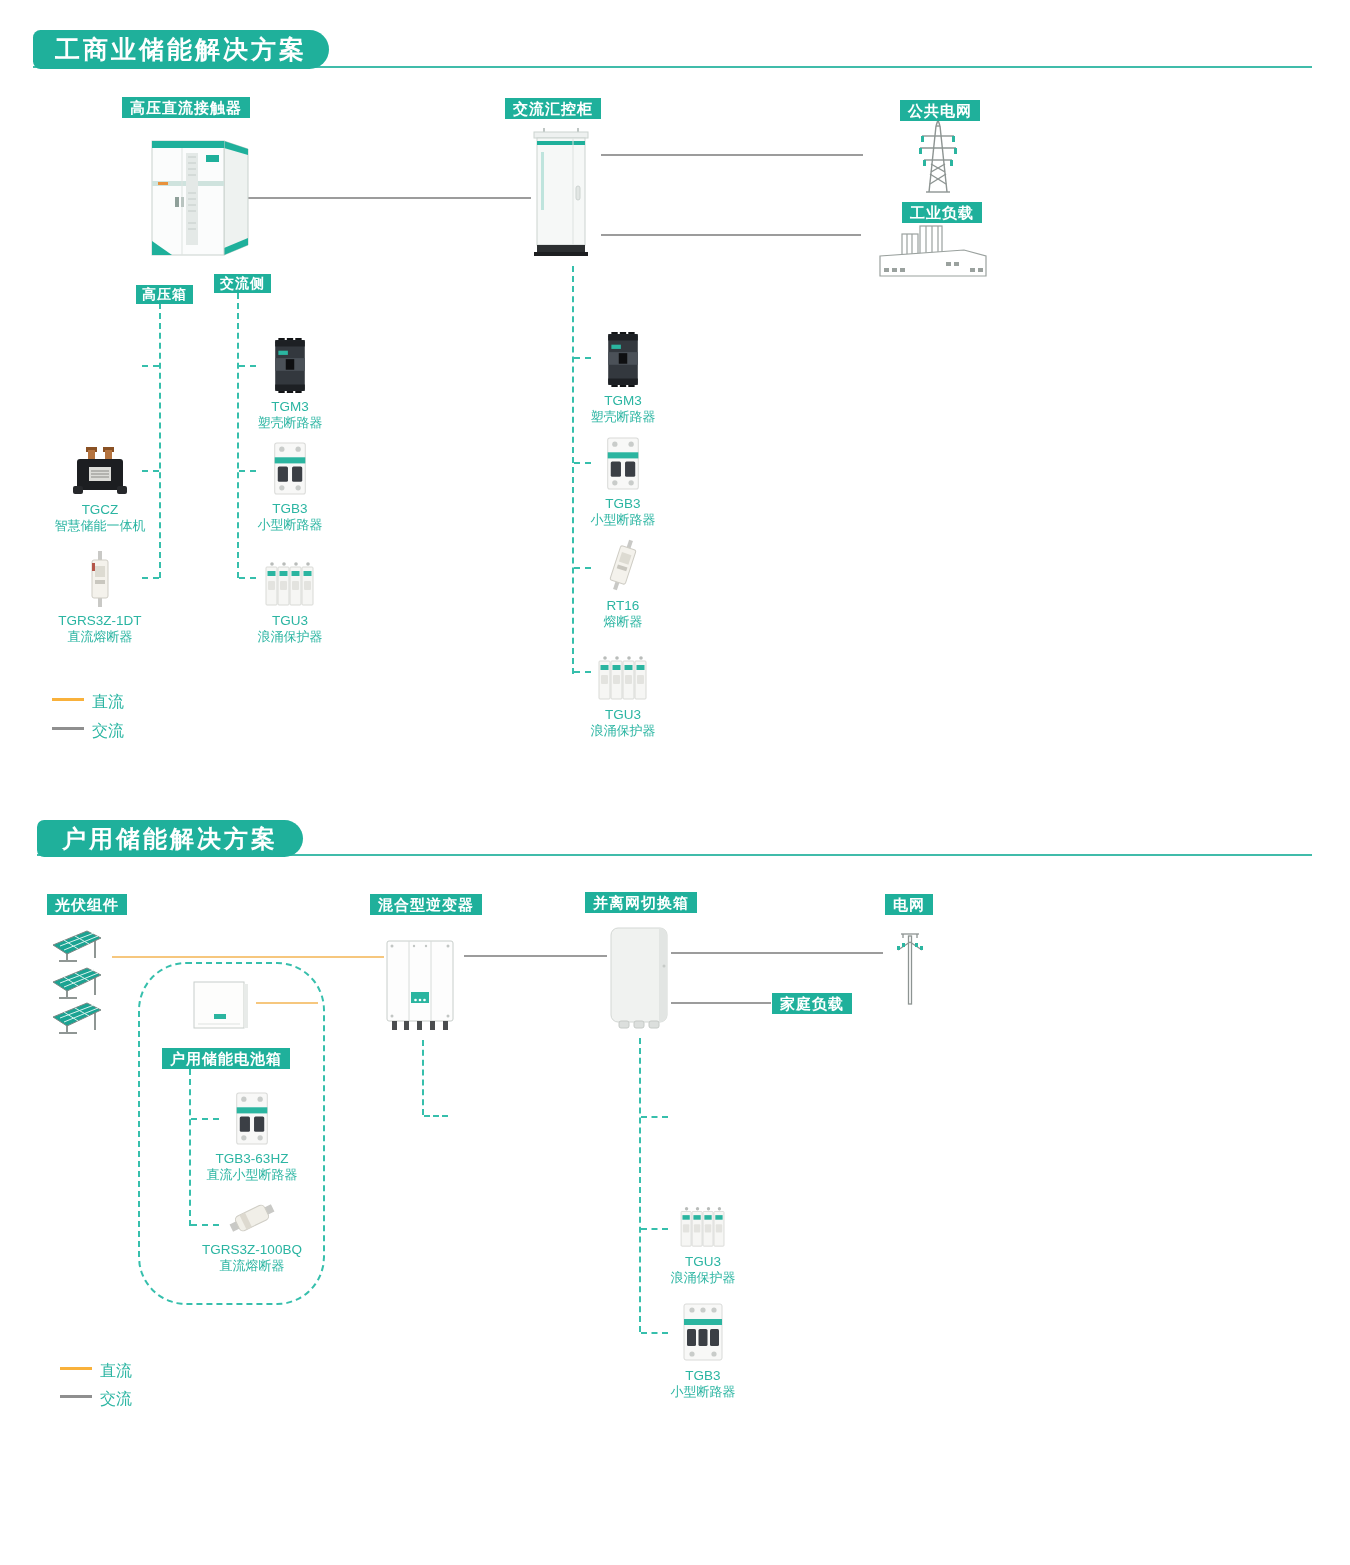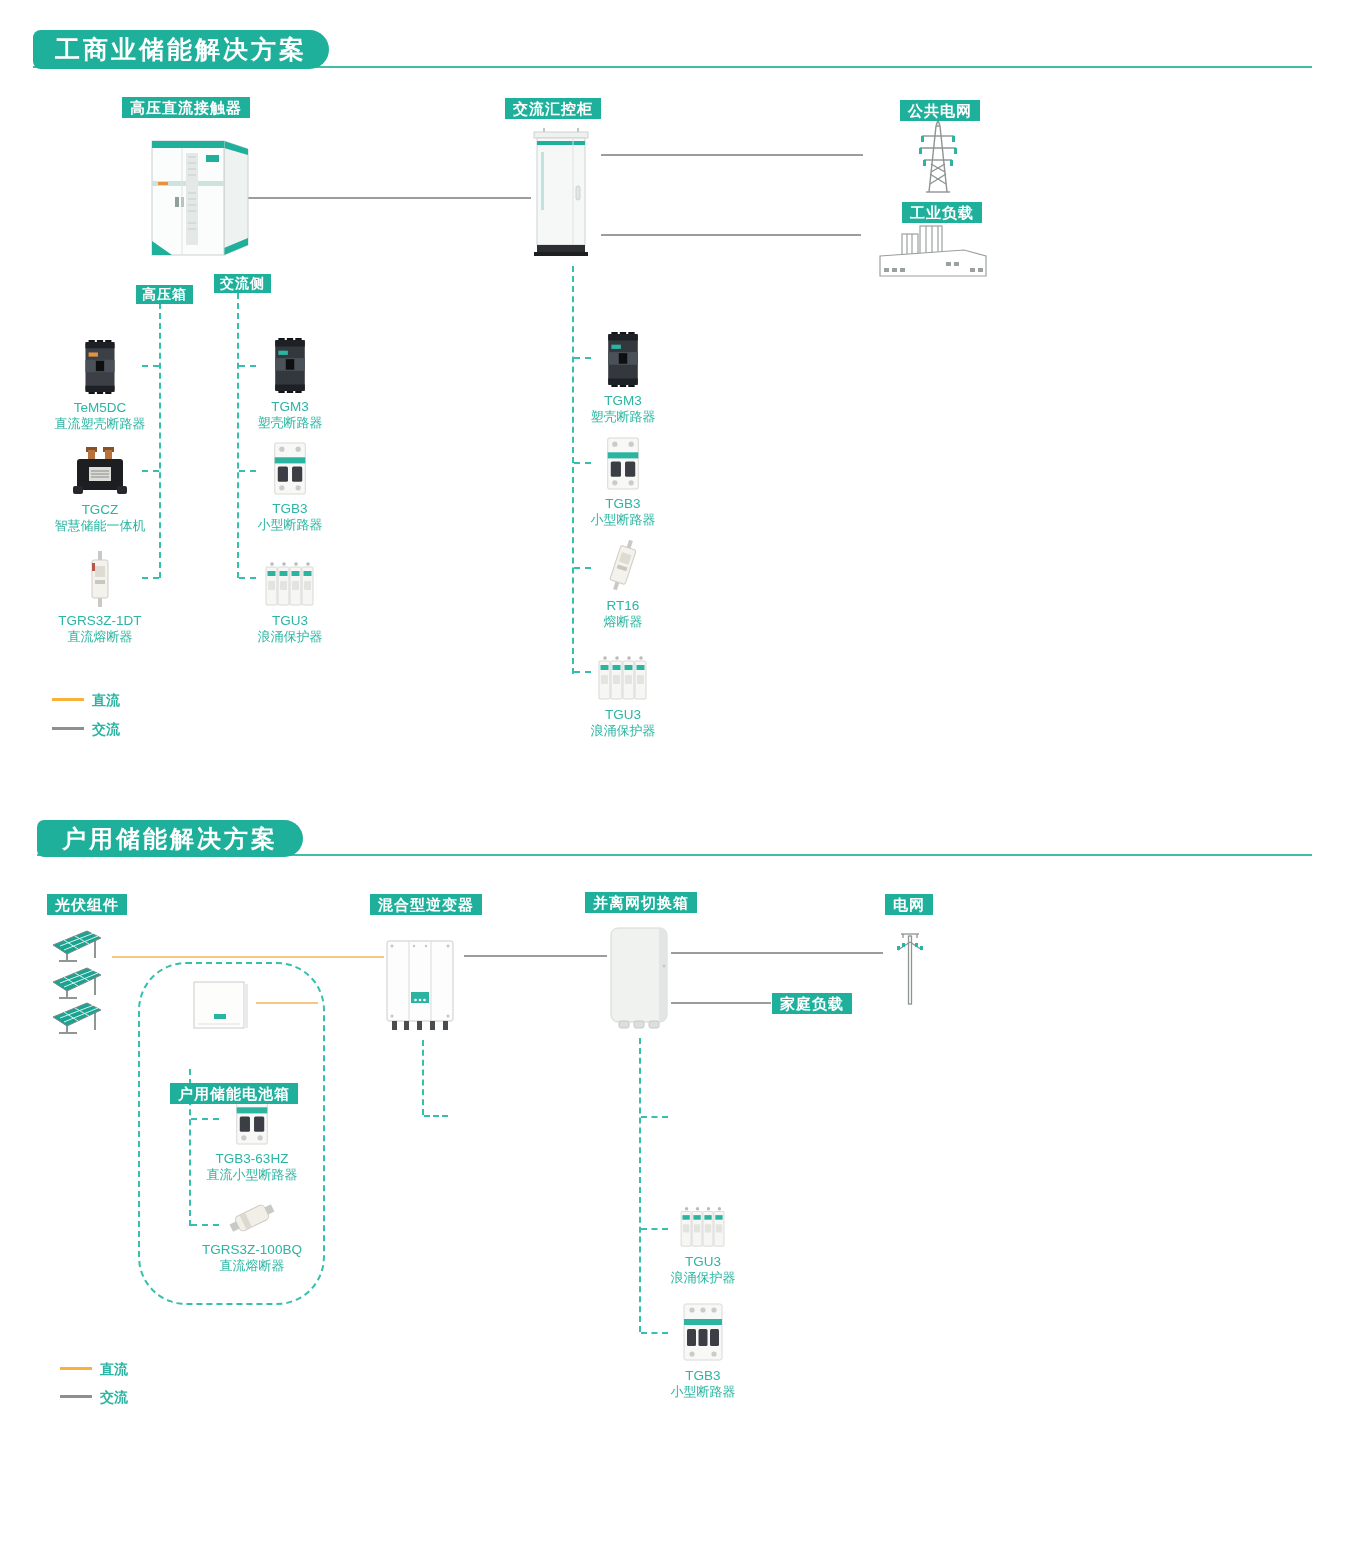--- a/index.html
+++ b/index.html
@@ -24,21 +24,21 @@
   .dc{background:var(--dcline);}
   .vdash{position:absolute;width:0;border-left:2px dashed var(--dash);z-index:1;}
   .hdash{position:absolute;height:0;border-top:2px dashed var(--dash);z-index:1;}
   .dash-box{position:absolute;border:2px dashed var(--dash);border-radius:48px;z-index:0;}
   .img{position:absolute;z-index:2;}
   .product{position:absolute;width:140px;text-align:center;color:var(--ptext);z-index:2;}
   .p-img{display:flex;align-items:flex-end;justify-content:center;margin-bottom:6px;}
   .p-name{font-size:13.5px;line-height:15px;}
   .p-desc{font-size:13px;line-height:15px;margin-top:1px;}
   .legend-line{position:absolute;width:32px;height:0;border-top:3px solid;z-index:2;}
-  .legend-text{position:absolute;color:var(--ptext);font-size:14px;font-weight:bold;z-index:2;}
+  .legend-text{position:absolute;color:var(--ptext);font-size:16px;font-weight:normal;z-index:2;}
 </style>
 </head>
 <body>
 
 <div class="canvas">
 
   <div class="sec-line" style="left:33px;top:66px;width:1279px;"></div>
   <div class="sec-header" style="left:33px;top:30px;width:296px;height:39px;line-height:39px;font-size:25px;">
     <span>工商业储能解决方案</span>
   </div>
@@ -155,42 +155,20 @@
   <div class="hdash" style="left:142px;top:470px;width:17px;"></div>
   <div class="hdash" style="left:142px;top:577px;width:17px;"></div>
   <div class="hdash" style="left:239px;top:365px;width:17px;"></div>
   <div class="hdash" style="left:239px;top:470px;width:17px;"></div>
   <div class="hdash" style="left:239px;top:577px;width:17px;"></div>
   <div class="hdash" style="left:574px;top:357px;width:17px;"></div>
   <div class="hdash" style="left:574px;top:462px;width:17px;"></div>
   <div class="hdash" style="left:574px;top:567px;width:17px;"></div>
   <div class="hdash" style="left:574px;top:671px;width:17px;"></div>
 
-  <div class="product" style="left:30px;top:340px;">
-    <div class="p-img" style="height:54px;">
-      <svg width="44" height="54" viewBox="0 0 40 52">
-        <g fill="#121416">
-            <rect x="9" y="0" width="6" height="9"></rect>
-            <rect x="17" y="0" width="6" height="9"></rect>
-            <rect x="25" y="0" width="6" height="9"></rect>
-            <rect x="9" y="43" width="6" height="9"></rect>
-            <rect x="17" y="43" width="6" height="9"></rect>
-            <rect x="25" y="43" width="6" height="9"></rect>
-          </g>
-        <rect x="6" y="2" width="28" height="48" rx="2" fill="#3c4046"></rect>
-        <rect x="6" y="2" width="28" height="6" fill="#1d2024"></rect>
-        <rect x="6" y="44" width="28" height="6" fill="#1d2024"></rect>
-        <rect x="6" y="19" width="28" height="12" fill="#4b5158"></rect>
-        <rect x="16" y="20" width="8" height="10" fill="#0e0f11"></rect>
-        <rect x="9" y="12" width="9" height="4" fill="#e8913c"></rect>
-      </svg>
-    </div>
-    <div class="p-name">TeM5DC</div>
-    <div class="p-desc">直流塑壳断路器</div>
-  </div>
 
   <div class="product" style="left:30px;top:442px;">
     <div class="p-img" style="height:54px;">
       <svg width="54" height="50" viewBox="0 0 54 50">
         <rect x="13" y="1" width="11" height="5" fill="#8a5124"></rect>
           <rect x="30" y="1" width="11" height="5" fill="#8a5124"></rect>
         <rect x="15" y="4" width="7" height="10" fill="#b5743f"></rect>
           <rect x="32" y="4" width="7" height="10" fill="#b5743f"></rect>
         <rect x="4" y="13" width="46" height="31" rx="3" fill="#1c1e21"></rect>
         <rect x="0" y="40" width="10" height="8" rx="2" fill="#26282b"></rect>
@@ -380,21 +358,21 @@
   <div class="sec-line" style="left:37px;top:854px;width:1275px;"></div>
   <div class="sec-header" style="left:37px;top:820px;width:266px;height:37px;line-height:37px;font-size:24px;">
     <span>户用储能解决方案</span>
   </div>
 
   <div class="node-label" style="left:47px;top:894px;"><span>光伏组件</span></div>
   <div class="node-label" style="left:370px;top:894px;"><span>混合型逆变器</span></div>
   <div class="node-label" style="left:585px;top:892px;"><span>并离网切换箱</span></div>
   <div class="node-label" style="left:885px;top:894px;"><span>电网</span></div>
   <div class="node-label" style="left:772px;top:993px;"><span>家庭负载</span></div>
-  <div class="node-label" style="left:162px;top:1083px;margin-left:8px;"><span>户用储能电池箱</span></div>
+  <div class="node-label" style="left:162px;top:1048px;"><span>户用储能电池箱</span></div>
 
   <div class="img" style="left:52px;top:929px;">
     <svg width="50" height="34" viewBox="0 0 50 34">
       <g stroke="#8f9694" stroke-width="2" fill="none">
           <line x1="15" y1="24" x2="15" y2="32"></line>
           <line x1="43" y1="11" x2="43" y2="29"></line>
           <line x1="7" y1="32" x2="25" y2="32"></line>
         </g>
       <polygon points="1,16 35,2 49,9 15,25" fill="#1ba392" stroke="#7e8784"></polygon>
       <g stroke="#d9f2ee" stroke-width="1">

